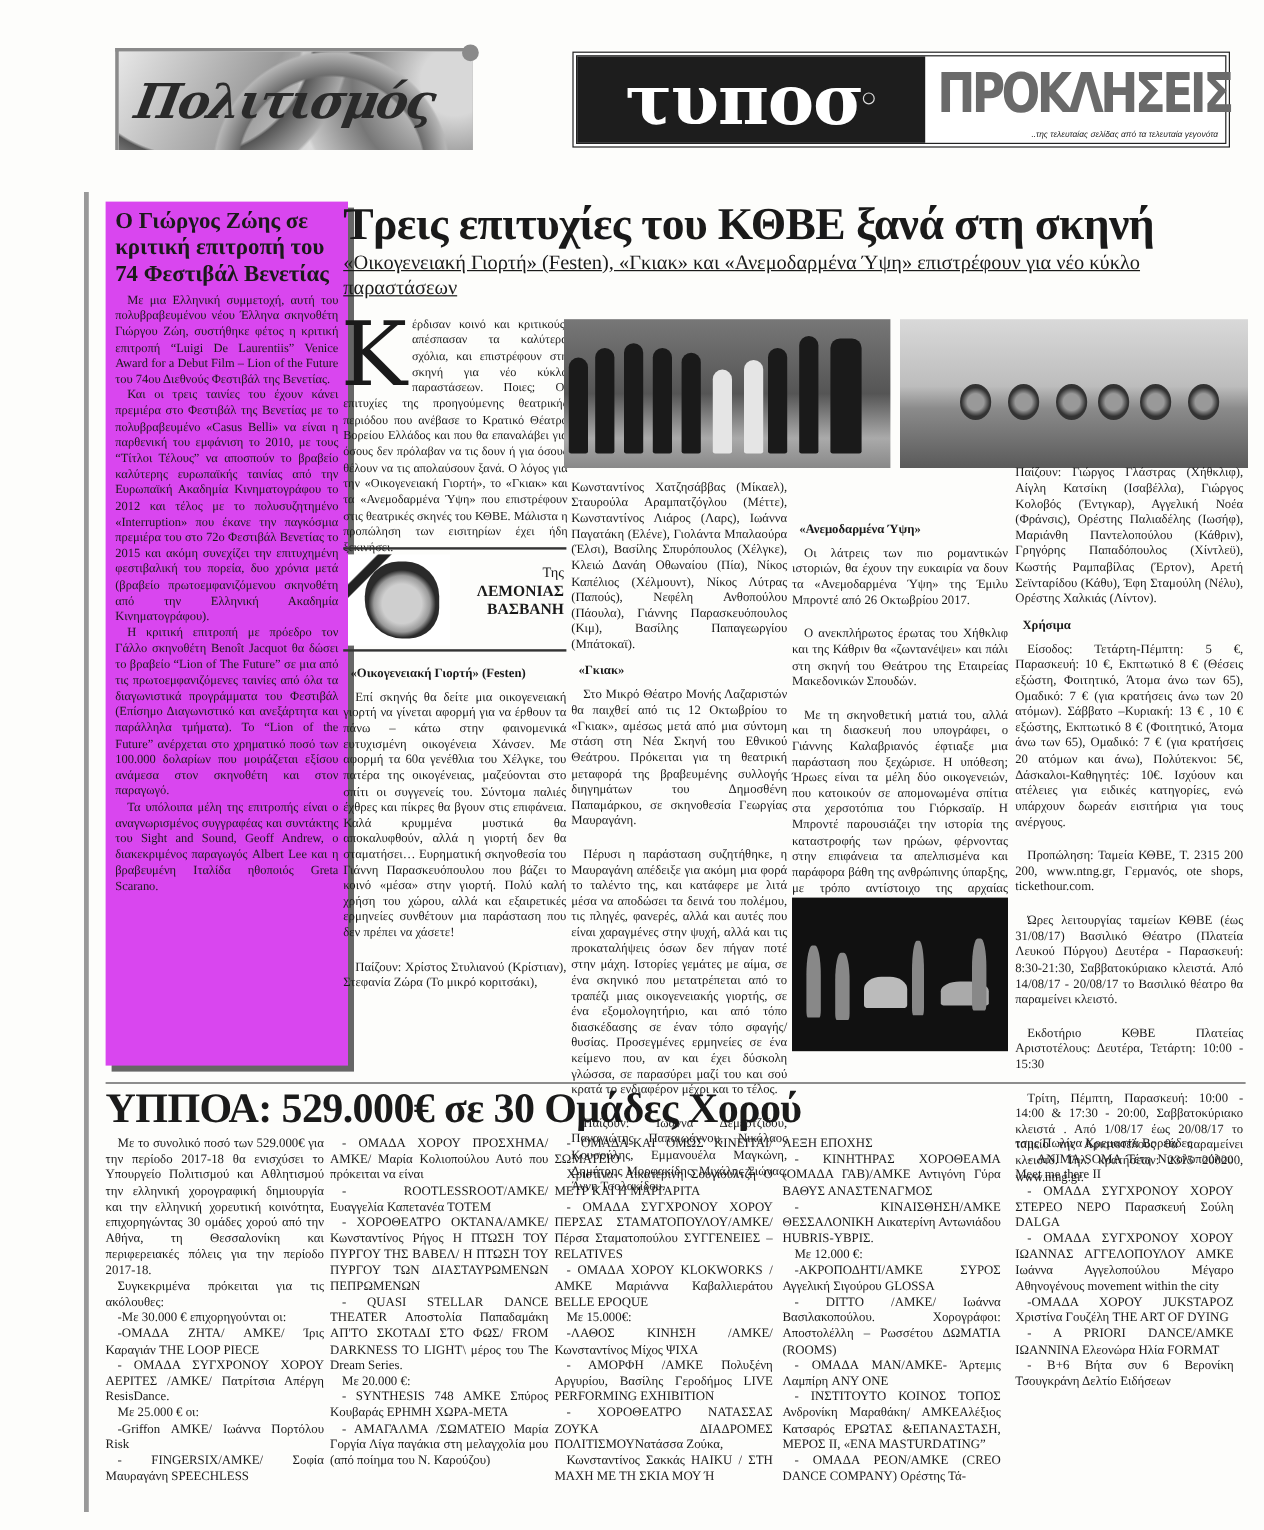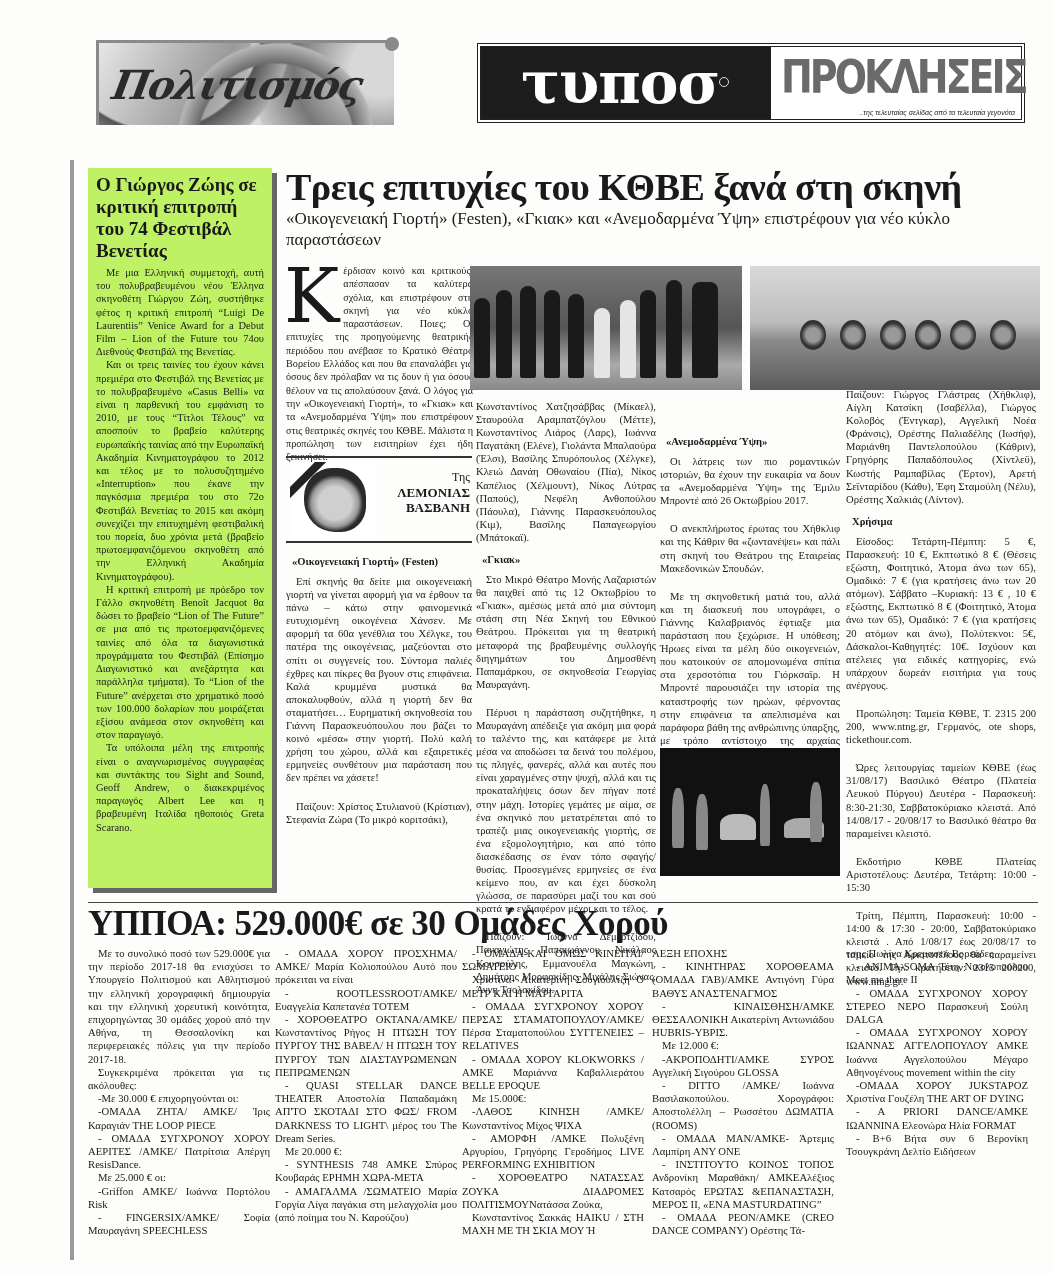--- a/index.html
+++ b/index.html
@@ -24,27 +24,27 @@
 
   #masthead { left:477px; top:43px; width:540px; height:72px; border:4px double #222; background:#fff; display:flex; }
   #masthead .logo { width:290px; background:#1d1d1d; color:#fff; font-family:"DejaVu Serif", serif; font-size:58px; font-weight:bold; display:flex; align-items:center; padding-left:40px; box-sizing:border-box; letter-spacing:-1px; position:relative; }
   #masthead .logo .ring { position:absolute; left:238px; top:30px; width:8px; height:8px; border:1.5px solid #ddd; border-radius:50%; }
   #masthead .right { flex:1; position:relative; }
   #masthead .prok { position:absolute; left:10px; top:4px; font-family:"DejaVu Sans", sans-serif; font-weight:bold; font-size:38px; color:#6a6a6a; letter-spacing:-3px; transform:scaleY(1.2); transform-origin:top left; }
   #masthead .tag { position:absolute; right:6px; bottom:3px; font-family:"Liberation Sans", sans-serif; font-style:italic; font-size:7px; color:#222; }
 
   
   #sidebar-frame { left:70px; top:160px; width:4px; height:1100px; background:#999; }
-  #sidebar { left:88px; top:168px; width:184px; height:720px; background:#bef264; box-shadow:5px 5px 0 #666; padding:6px 8px; box-sizing:border-box; }
+  #sidebar { left:88px; top:168px; width:202px; height:720px; background:#d946ef; box-shadow:5px 5px 0 #666; padding:6px 8px; box-sizing:border-box; }
   #sidebar h2 { margin:0 0 4px 0; font-size:19px; line-height:22px; font-weight:bold; }
   #sidebar .txt { font-size:10.4px; line-height:13.2px; }
 
   
   #headline { left:286px; top:166px; width:750px; font-size:38px; font-weight:bold; line-height:42px; letter-spacing:-0.5px; }
-  #subhead { left:286px; top:208px; width:750px; font-size:17px; line-height:21px; }
+  #subhead { left:286px; top:208px; width:750px; font-size:17px; line-height:21px;text-decoration:underline; }
 
   #intro { left:286px; top:264px; width:187px; }
   #intro .drop { float:left; font-size:74px; line-height:60px; margin:2px 4px 0 -2px; font-family:"DejaVu Serif", serif; }
   #intro .txt { font-size:10.2px; line-height:13.3px; }
   #intro .txt p { text-indent:0; }
 
   .rule { height:2px; background:#333; }
   #author-rule-top { left:286px; top:456px; width:186px; }
   #author-rule-bot { left:286px; top:541px; width:186px; }
   #author-photo { left:290px; top:462px; width:85px; height:76px; overflow:hidden; background:linear-gradient(135deg,#fff 0 15%,#222 16% 22%,#fff 23%); }
@@ -220,21 +220,21 @@
   <p>- SYNTHESIS 748 ΑΜΚΕ Σπύρος Κουβαράς ΕΡΗΜΗ ΧΩΡΑ-ΜΕΤΑ</p>
   <p>- ΑΜΑΓΑΛΜΑ /ΣΩΜΑΤΕΙΟ Μαρία Γοργία Λίγα παγάκια στη μελαγχολία μου (από ποίημα του Ν. Καρούζου)</p>
 </div>
 <div class="bcol" style="left:462px;">
   <p>- ΟΜΑΔΑ-ΚΑΙ ΟΜΩΣ ΚΙΝΕΙΤΑΙ/ΣΩΜΑΤΕΙΟ</p>
   <p>Χριστίνα- Αικατερίνη Σουγιουλτζή Ο ΜΕΤΡ ΚΑΙ Η ΜΑΡΓΑΡΙΤΑ</p>
   <p>- ΟΜΑΔΑ ΣΥΓΧΡΟΝΟΥ ΧΟΡΟΥ ΠΕΡΣΑΣ ΣΤΑΜΑΤΟΠΟΥΛΟΥ/ΑΜΚΕ/ Πέρσα Σταματοπούλου ΣΥΓΓΕΝΕΙΕΣ –RELATIVES</p>
   <p>- ΟΜΑΔΑ ΧΟΡΟΥ KLOKWORKS /ΑΜΚΕ Μαριάννα Καβαλλιεράτου BELLE EPOQUE</p>
   <p>Με 15.000€:</p>
   <p>-ΛΑΘΟΣ ΚΙΝΗΣΗ /ΑΜΚΕ/ Κωνσταντίνος Μίχος ΨΙΧΑ</p>
-  <p>- ΑΜΟΡΦΗ /ΑΜΚΕ Πολυξένη Αργυρίου, Γρηγόρης Γεροδήμος LIVE PERFORMING EXHIBITION</p>
+  <p>- ΑΜΟΡΦΗ /ΑΜΚΕ Πολυξένη Αργυρίου, Βασίλης Γεροδήμος LIVE PERFORMING EXHIBITION</p>
   <p>- ΧΟΡΟΘΕΑΤΡΟ ΝΑΤΑΣΣΑΣ ΖΟΥΚΑ ΔΙΑΔΡΟΜΕΣ ΠΟΛΙΤΙΣΜΟΥΝατάσσα Ζούκα,</p>
   <p>Κωνσταντίνος Σακκάς HAIKU / ΣΤΗ ΜΑΧΗ ΜΕ ΤΗ ΣΚΙΑ ΜΟΥ Ή</p>
 </div>
 <div class="bcol" style="left:652px;">
   <p class="noind">ΛΕΞΗ ΕΠΟΧΗΣ</p>
   <p>- ΚΙΝΗΤΗΡΑΣ ΧΟΡΟΘΕΑΜΑ (ΟΜΑΔΑ ΓΑΒ)/ΑΜΚΕ Αντιγόνη Γύρα ΒΑΘΥΣ ΑΝΑΣΤΕΝΑΓΜΟΣ</p>
   <p>- ΚΙΝΑΙΣΘΗΣΗ/ΑΜΚΕ ΘΕΣΣΑΛΟΝΙΚΗ Αικατερίνη Αντωνιάδου HUBRIS-ΥΒΡΙΣ.</p>
   <p>Με 12.000 €:</p>
   <p>-ΑΚΡΟΠΟΔΗΤΙ/ΑΜΚΕ ΣΥΡΟΣ Αγγελική Σιγούρου GLOSSA</p>
   <p>- DITTO /ΑΜΚΕ/ Ιωάννα Βασιλακοπούλου. Χορογράφοι: Αποστολέλλη – Ρωσσέτου ΔΩΜΑΤΙΑ (ROOMS)</p>

